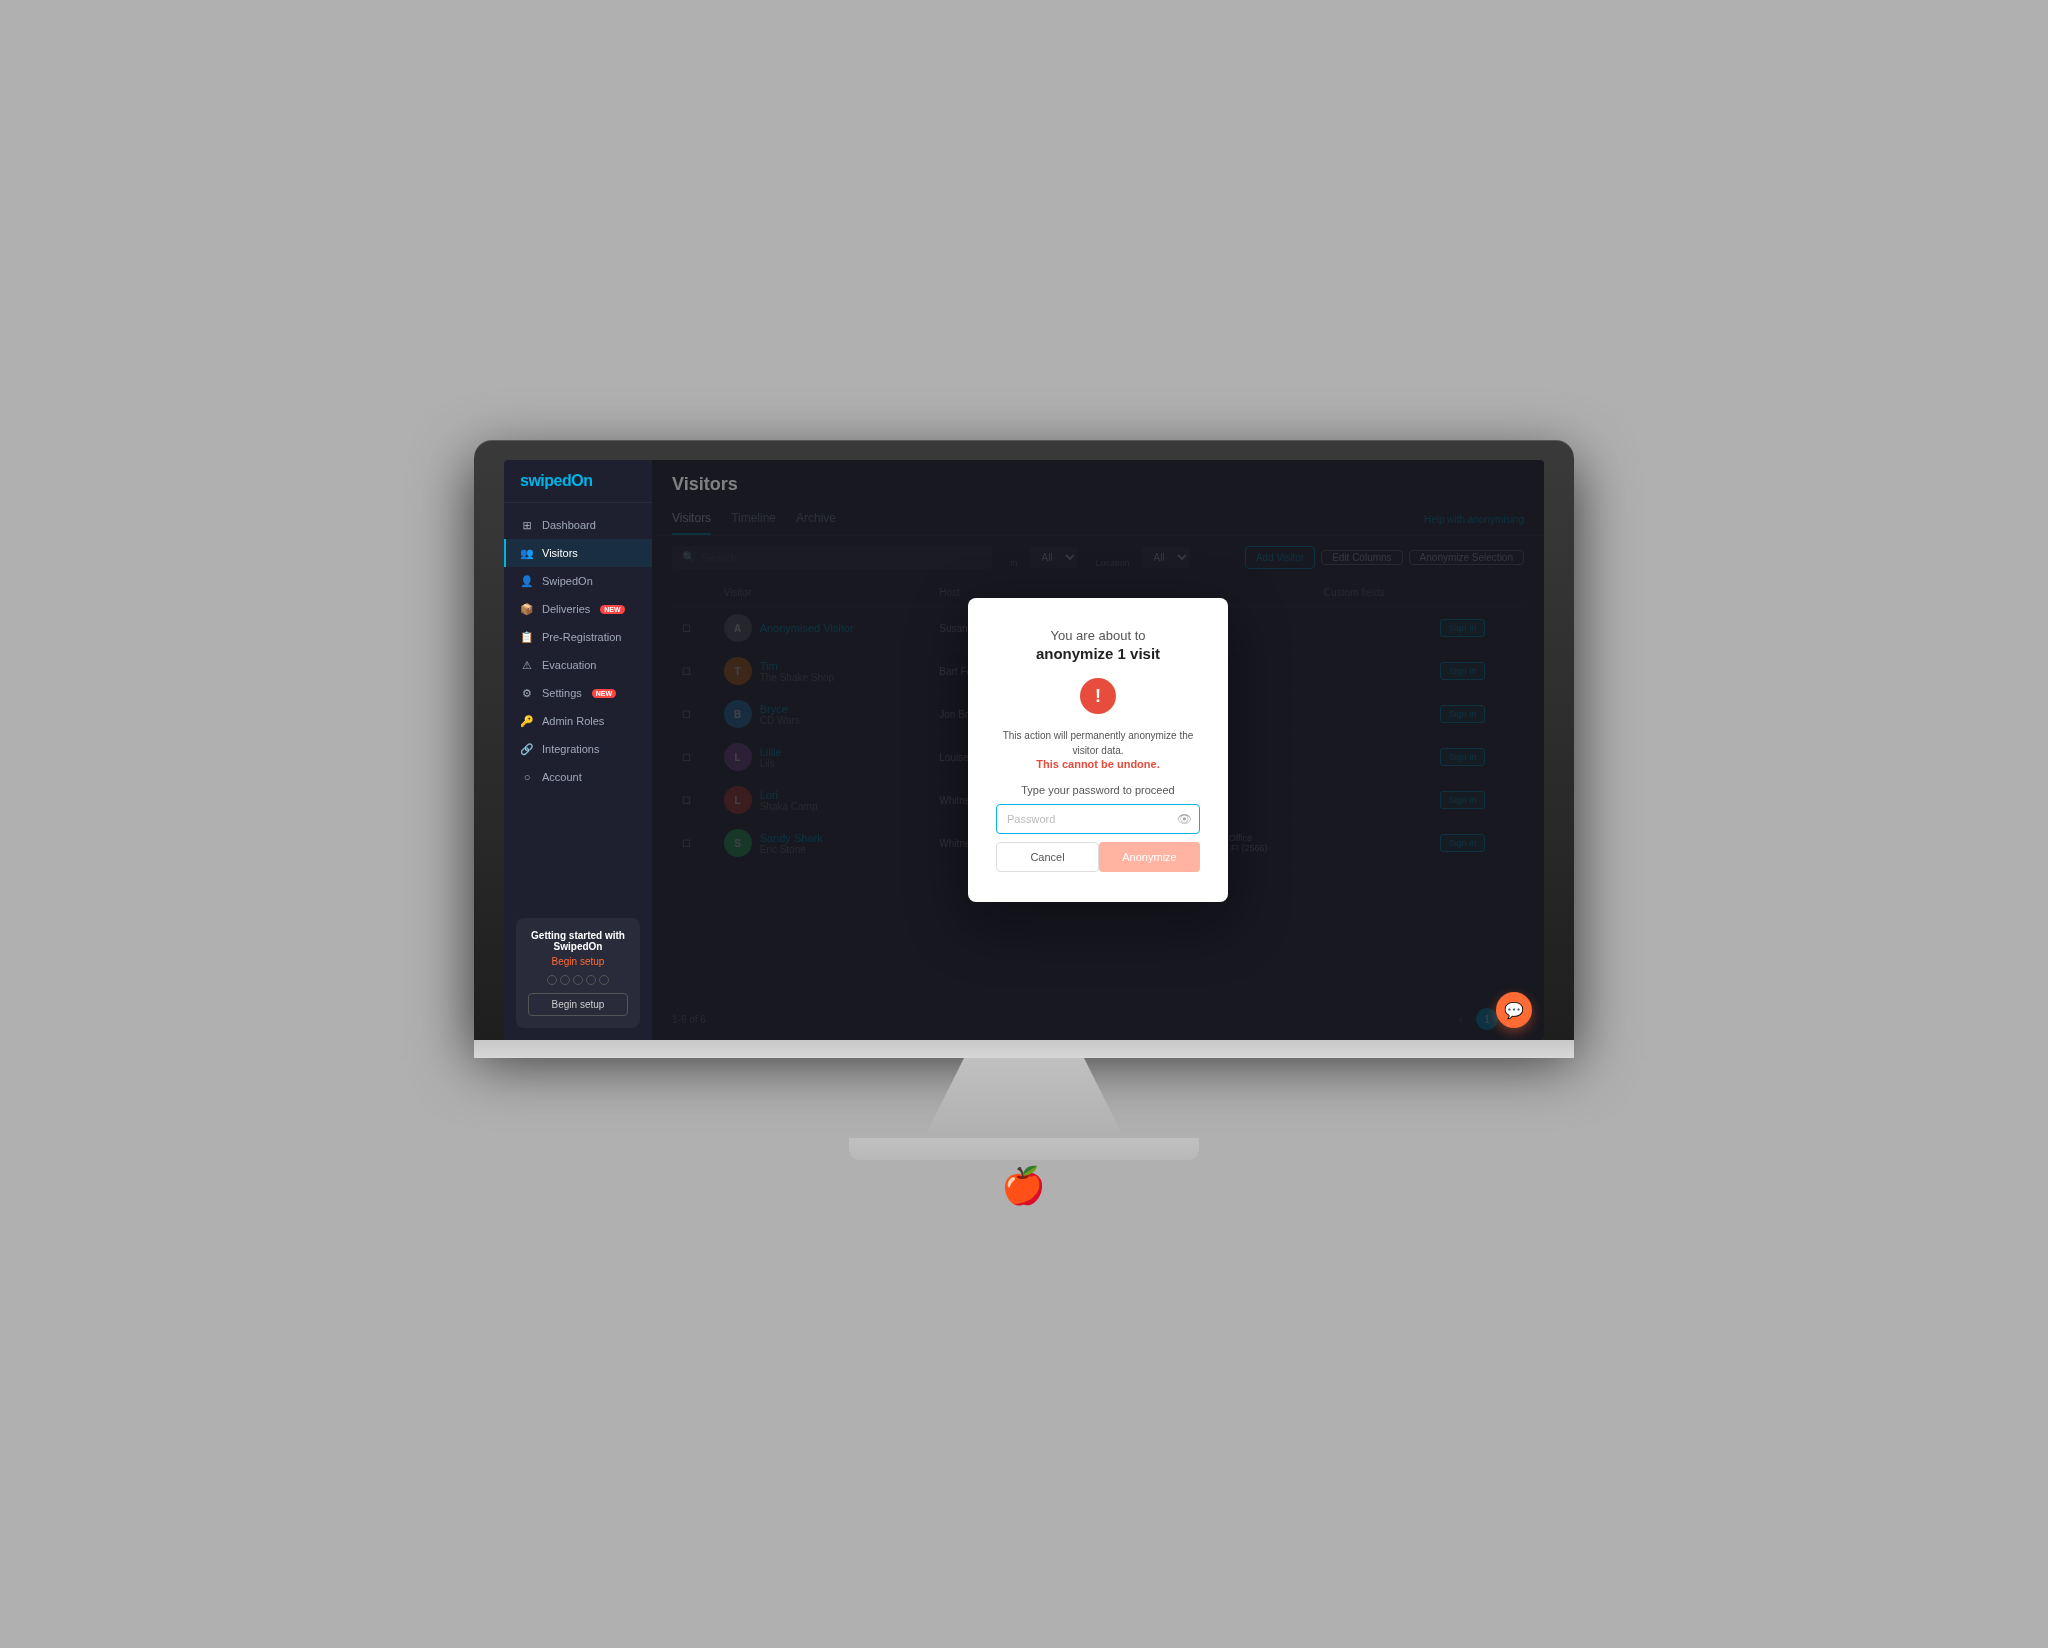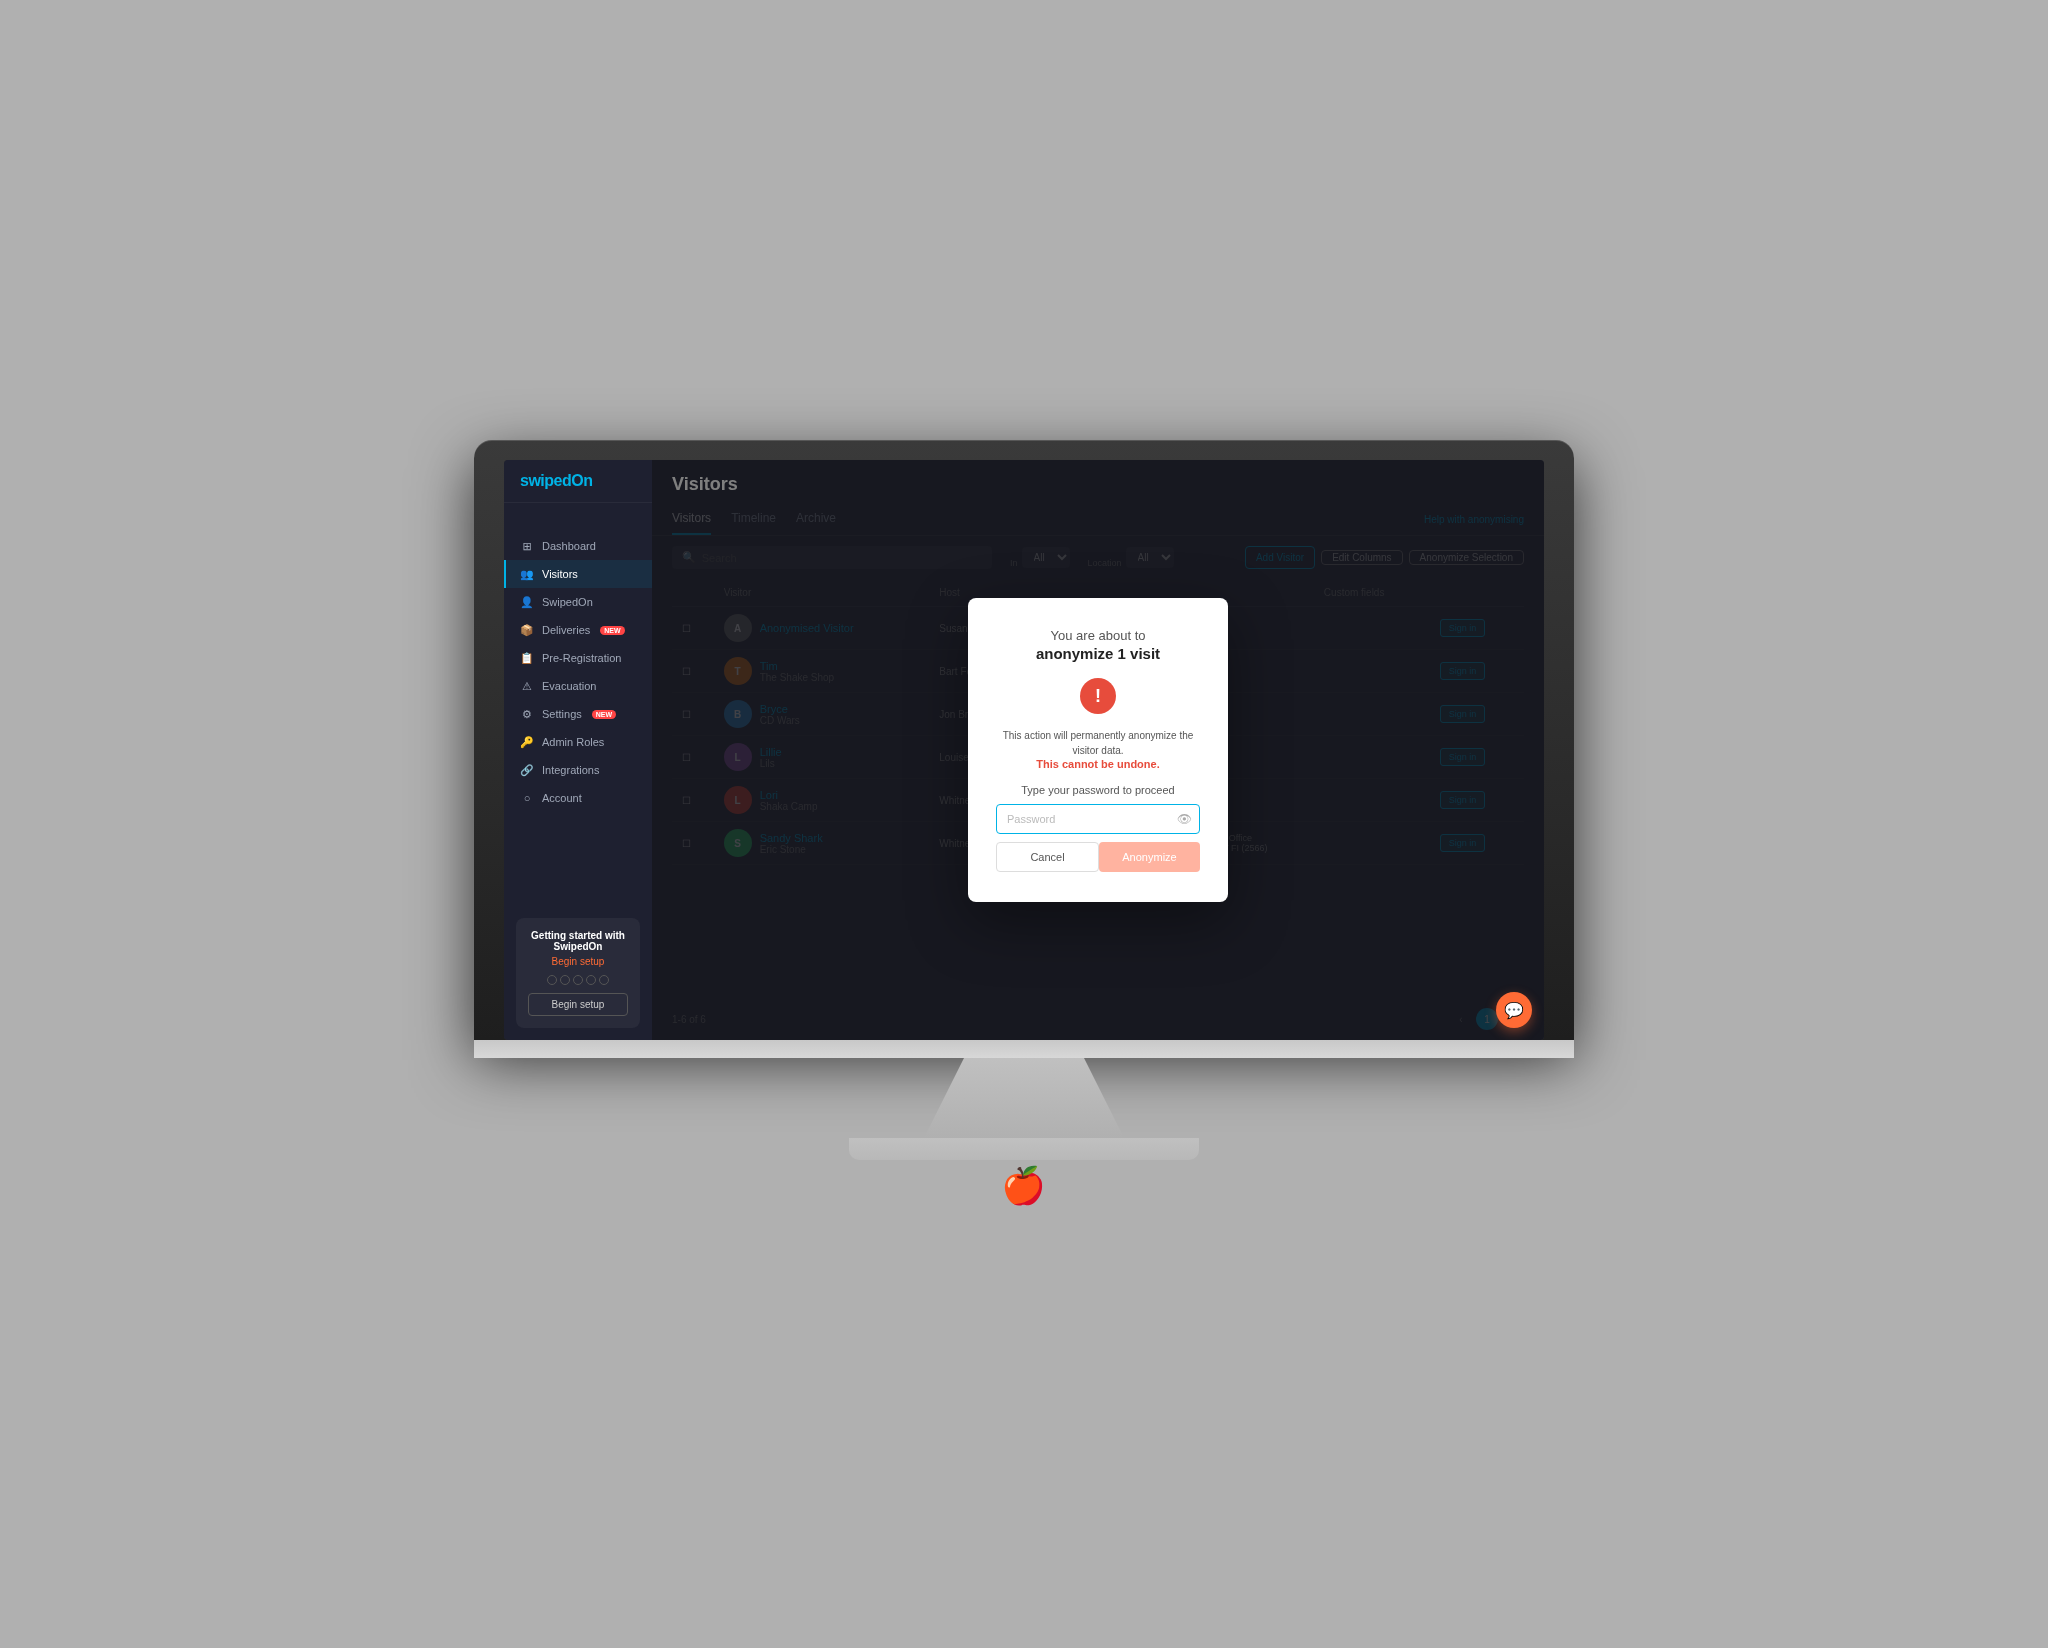--- a/index.html
+++ b/index.html
@@ -92,21 +92,20 @@
     }
 
     
     .sidebar {
       width: 148px;
       background: #1e2030;
       display: flex;
       flex-direction: column;
       padding-top: 0;
       flex-shrink: 0;
-      gap: 21px;
     }
 
     .sidebar-logo {
       padding: 12px 16px;
       border-bottom: 1px solid rgba(255,255,255,0.05);
     }
 
     .logo-text {
       color: #fff;
       font-size: 16px;
@@ -289,21 +288,21 @@
       width: 100%;
     }
 
     .search-input::placeholder {
       color: #666;
     }
 
     .filter-group {
       display: flex;
       align-items: flex-end;
-      gap: 4px;
+      gap: 12px;
       margin-left: 10px;
     }
 
     .filter-label {
       color: #888;
       font-size: 9px;
     }
 
     .filter-select {
       background: rgba(255,255,255,0.08);

